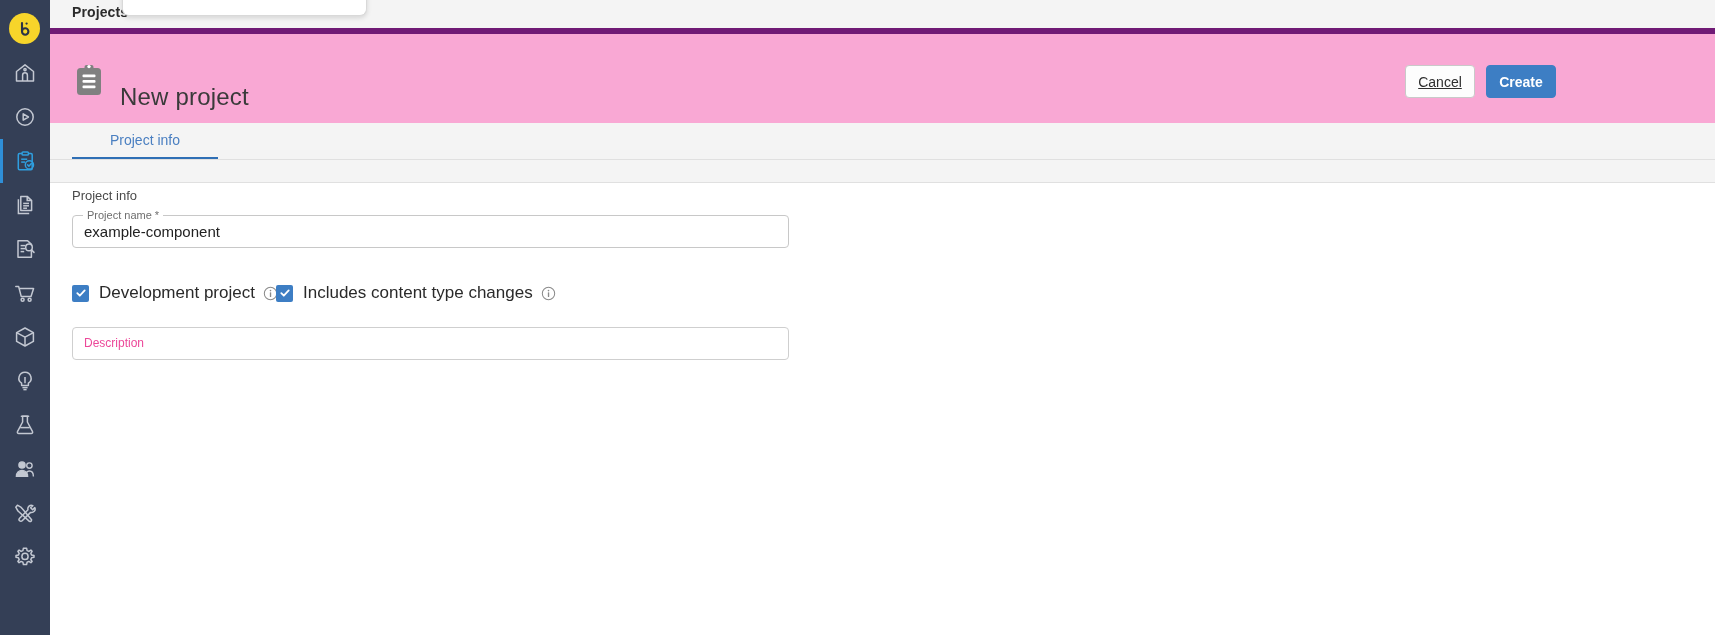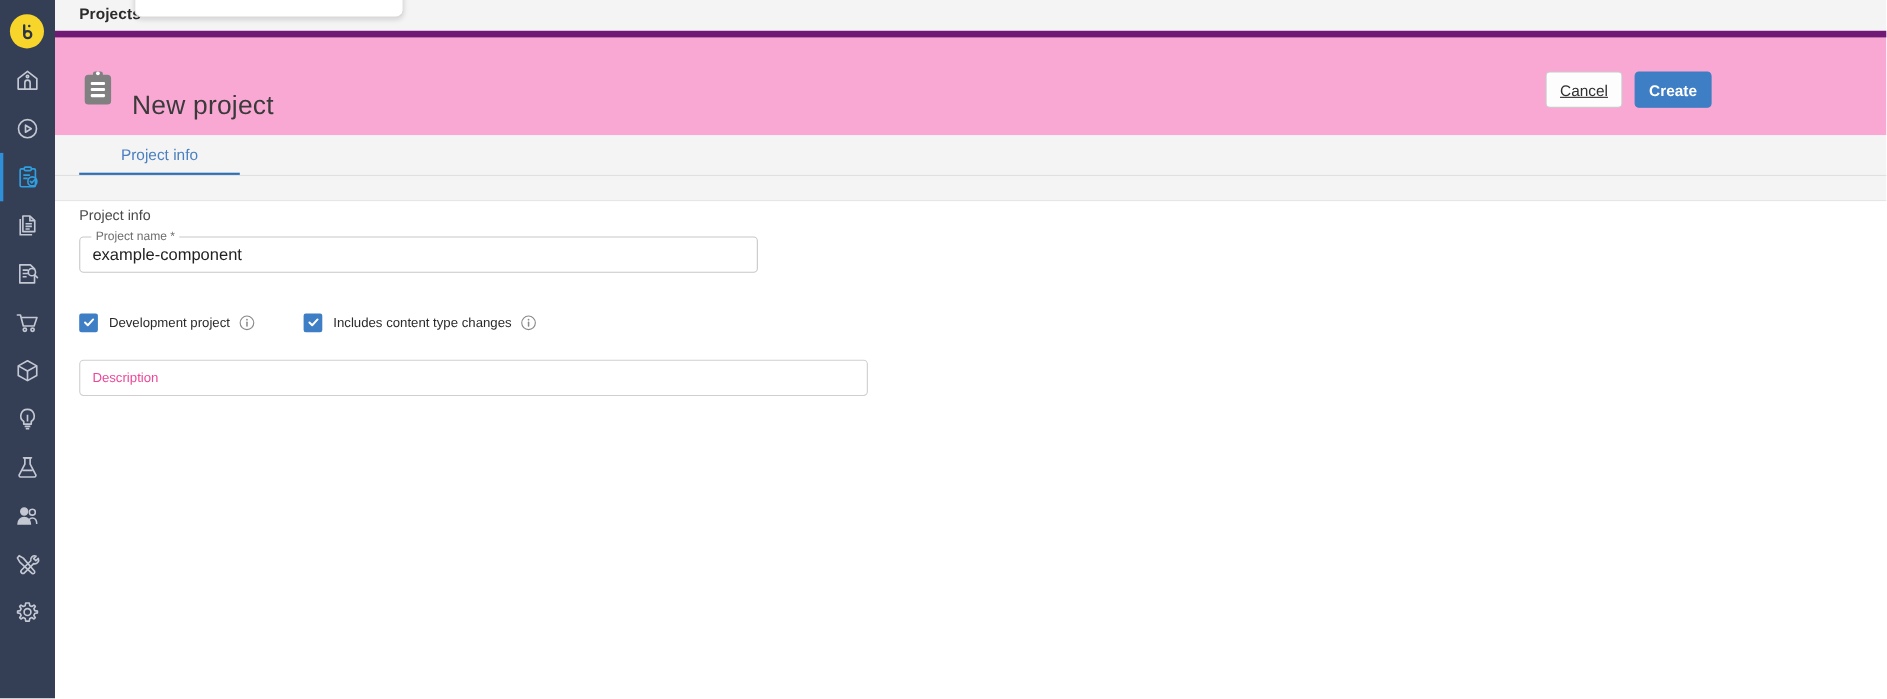--- a/index.html
+++ b/index.html
@@ -194,21 +194,21 @@
   #section-label {
     position: absolute;
     left: 22px; top: 5px;
     font-size: 13px;
     color: #4a4a4a;
   }
 
   .field-outlined {
     position: absolute;
     left: 22px; top: 32px;
-    width: 617px; height: 33px;
+    width: 717px; height: 33px;
     border: 1px solid #c8c8c8;
     border-radius: 4px;
     background: #ffffff;
   }
   .field-outlined .legend {
     position: absolute;
     left: 10px; top: -8px;
     background: #ffffff;
     padding: 0 4px;
     font-size: 11px;
@@ -240,21 +240,21 @@
   #chk-group-content { left: 204px; }
   .chkbox {
     width: 17px; height: 17px;
     border-radius: 2px;
     background: #3d7ec4;
     display: flex; align-items: center; justify-content: center;
     flex: 0 0 auto;
   }
   .chk-label {
     margin-left: 10px;
-    font-size: 12px;
+    font-size: 17px;
     color: #2a2a2a;
     white-space: nowrap;
   }
   .info-icon {
     margin-left: 8px;
     width: 15px; height: 15px;
     flex: 0 0 auto;
     cursor: pointer;
   }
 

